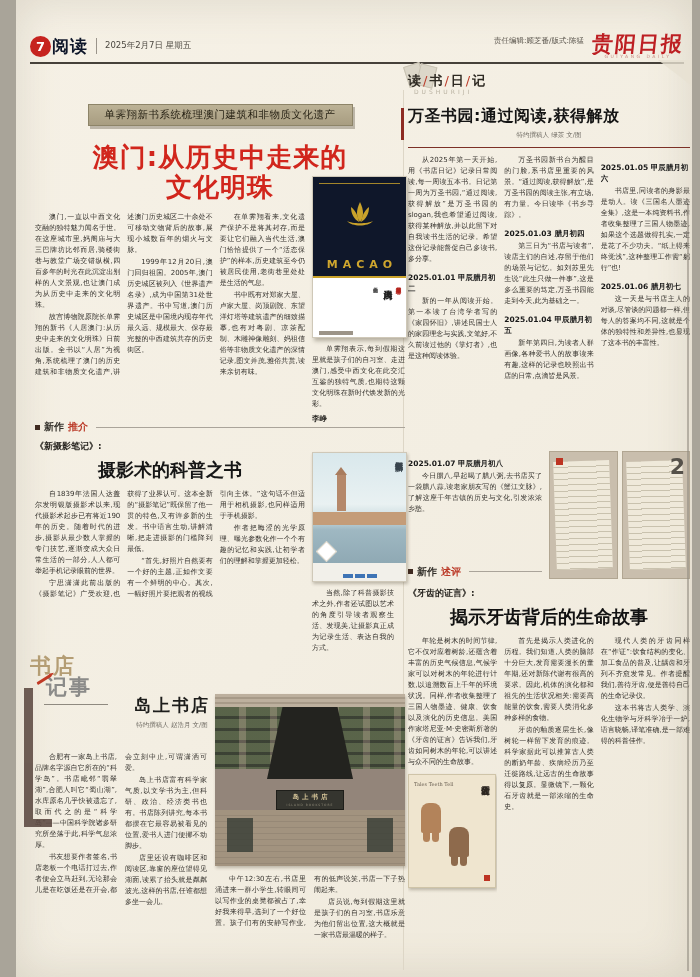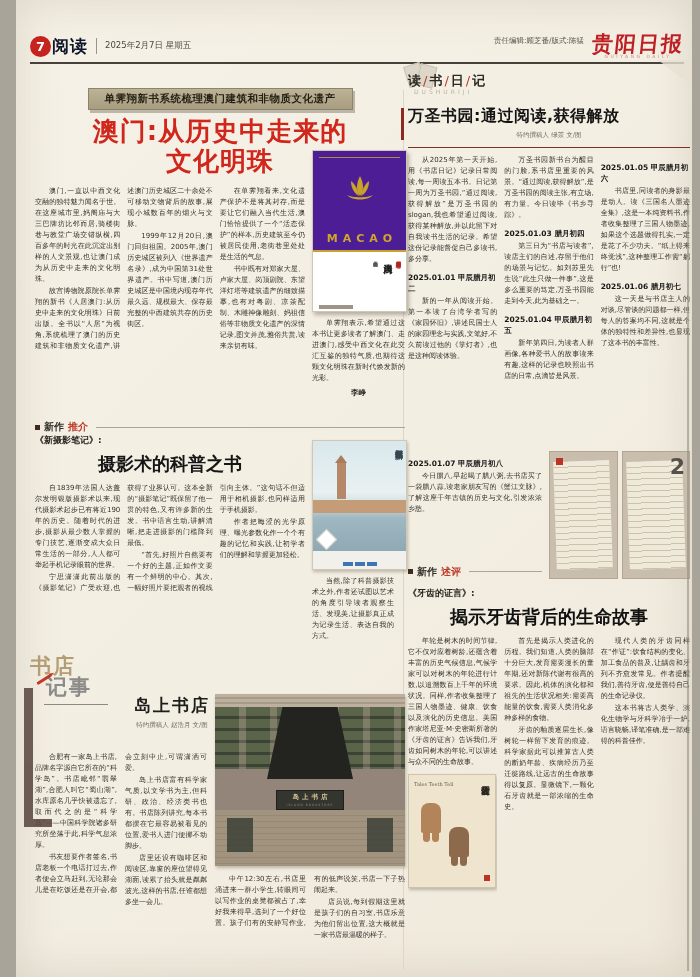--- a/index.html
+++ b/index.html
@@ -19,54 +19,54 @@
   .editors{font-size:7.5px;color:#5a554d;margin-bottom:13px;}
   .masthead{color:#bd1f23;font-family:"DejaVu Serif",serif;font-weight:900;
     font-size:21px;line-height:20px;transform:skewX(-6deg);letter-spacing:2px;}
   .masthead-sub{font-size:4.5px;color:#c98f86;letter-spacing:2.5px;text-align:center;}
   
   .bodytxt{font-size:7px;line-height:11px;color:#34312c;}
   .li-p{text-indent:2em;text-align:justify;margin:0 0 1px 0;}
   .li-date{font-weight:700;font-size:7.5px;color:#181818;margin:7px 0 2px 0;}
   
   .macau{position:absolute;left:35px;top:88px;width:370px;}
-  .kicker-box{margin:0 auto;width:fit-content;padding:3px 16px;
+  .kicker-box{margin:16px auto;width:fit-content;padding:3px 16px;
     background:linear-gradient(#bcb296,#a89d81);border:1px solid #8d8468;
     box-shadow:2px 3px 0 rgba(60,50,30,.30);color:#241f12;
-    font-size:10.5px;font-weight:700;letter-spacing:.5px;}
+    font-size:10.5px;font-weight:400;letter-spacing:.5px;}
   .macau-h{color:#d1261c;font-weight:900;text-align:center;font-size:26px;
     line-height:30px;margin-top:6px;letter-spacing:1px;}
   .macau-body{display:flex;gap:7px;margin-top:10px;align-items:flex-start;}
   .m3{width:270px;height:224px;column-count:3;column-gap:7px;overflow:hidden;}
   .mc4{width:93px;margin-top:-36px;}
-  .byline-r{text-align:center;font-size:7.5px;font-weight:700;color:#2c2a26;margin-top:4px;}
+  .byline-r{text-align:left;font-size:7.5px;font-weight:700;color:#2c2a26;margin-top:4px;}
   
   .cov-macao{width:93px;height:160px;background:#fff;border:1px solid #cfc8b8;
     box-shadow:2px 3px 4px rgba(70,60,40,.35);position:relative;overflow:hidden;}
-  .cov-macao .green{height:62%;background:#4c1d95;position:relative;
+  .cov-macao .green{height:62%;background:#0f172a;position:relative;
     border-bottom:2px solid #c9a22b;}
   .cov-macao .gline{position:absolute;left:6px;right:6px;top:6px;height:1px;background:#c9a22b;opacity:.8;}
   .lotus{position:absolute;left:50%;top:24px;transform:translateX(-50%);}
   .macao-word{position:absolute;bottom:5px;width:100%;text-align:center;color:#cfa62e;
     font-weight:700;font-size:11px;letter-spacing:5px;text-indent:5px;}
   .cov-macao .white{height:38%;position:relative;}
   .vtxt{writing-mode:vertical-rl;}
   .cm-title{position:absolute;right:12px;top:5px;font-size:9px;font-weight:900;color:#222;}
   .cm-sub{position:absolute;right:28px;top:6px;font-size:4.5px;color:#555;}
   .cm-author{position:absolute;right:3px;top:5px;font-size:5.5px;color:#b5231c;font-weight:700;}
   .cm-pub{position:absolute;left:6px;bottom:4px;width:34px;height:4px;background:#9c9488;}
   
   .lblrow{display:flex;align-items:center;gap:4px;}
   .lbl-sq{width:5px;height:5px;background:#3f2a20;}
   .lbl-a{font-size:10px;font-weight:900;color:#33302a;}
   .lbl-b{font-size:10px;font-weight:900;color:#bb3a28;}
   .lbl-line{flex:1;height:1px;background:#aaa49a;margin-left:4px;}
   
   .photog{position:absolute;left:35px;top:420px;width:370px;}
-  .pg-flex{display:flex;gap:7px;align-items:center;}
+  .pg-flex{display:flex;gap:7px;margin-top:6px;align-items:flex-end;}
   .pg-left{width:270px;}
   .pg-kicker{font-size:9px;font-weight:700;color:#2a2722;}
   .pg-title{font-size:18px;font-weight:900;color:#161616;text-align:center;margin:5px 0 7px;}
   .p3{height:166px;column-count:3;column-gap:7px;overflow:hidden;}
   .pgc4{width:82px;}
   .cov-photo{width:93px;height:128px;border:1px solid #cfc8b8;position:relative;overflow:hidden;
     background:linear-gradient(#d9e8ec 0%,#e9f1f2 40%,#c8d9dd 52%,#9fb8c2 60%,#8fa9b4 86%,#f2f0ea 86%,#f2f0ea 100%);
     box-shadow:1px 2px 3px rgba(70,60,40,.3);}
   .ven-band{position:absolute;left:0;right:0;top:46%;height:13px;background:#c49c78;}
   .ven-tower{position:absolute;left:26%;top:17%;width:9px;height:36px;background:#b5886a;}
@@ -211,21 +211,21 @@
           <div class="macao-word">MACAO</div>
         </div>
         <div class="white">
           <div class="cm-author vtxt">单霁翔 著</div>
           <div class="cm-title vtxt">人居澳门</div>
           <div class="cm-sub vtxt">从历史中走来的文化明珠</div>
           <div class="cm-pub"></div>
         </div>
       </div>
       <div class="bodytxt" style="margin-top:6px">
-          <div class="li-p">单霁翔表示,希望通过这本书让更多读者了解澳门、走进澳门,感受中西文化在此交汇互鉴的独特气质,也期待这颗文化明珠在新时代焕发新的光彩。</div>
+          <div class="li-p">单霁翔表示,每到假期这里就是孩子们的自习室、走进澳门,感受中西文化在此交汇互鉴的独特气质,也期待这颗文化明珠在新时代焕发新的光彩。</div>
         </div>
       <div class="byline-r">李峥</div>
     </div>
   </div>
 </div>
 
 <div class="photog">
   <div class="lblrow">
     <span class="lbl-sq"></span>
     <span class="lbl-a">新作</span>

